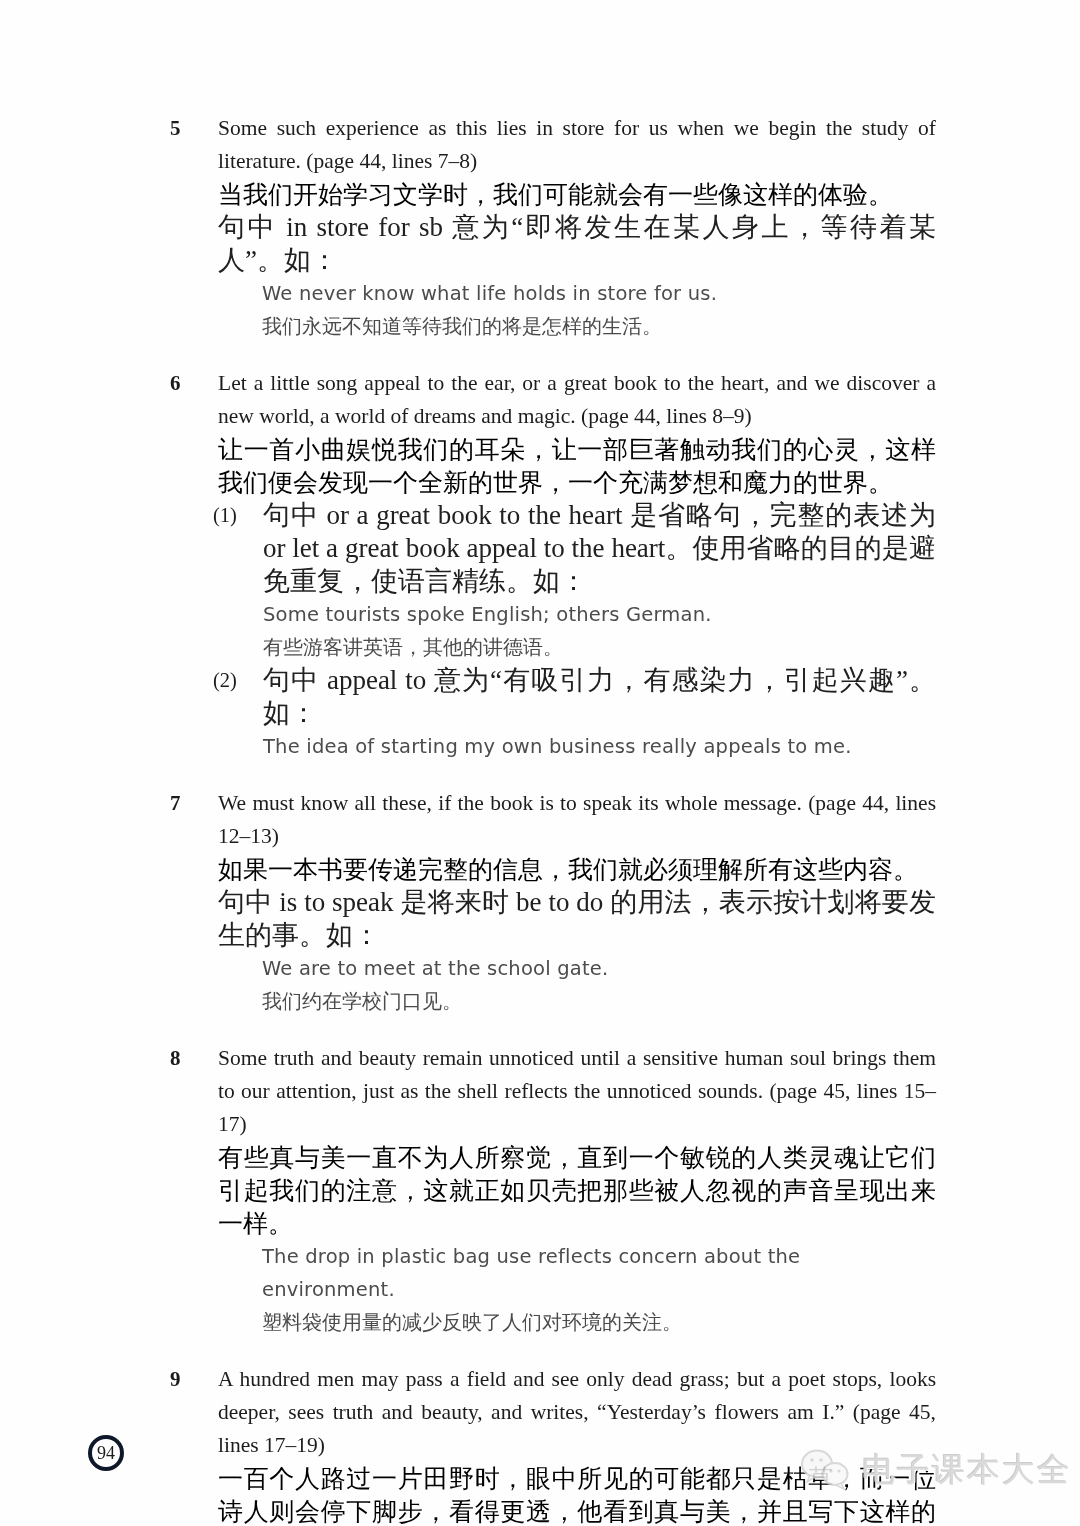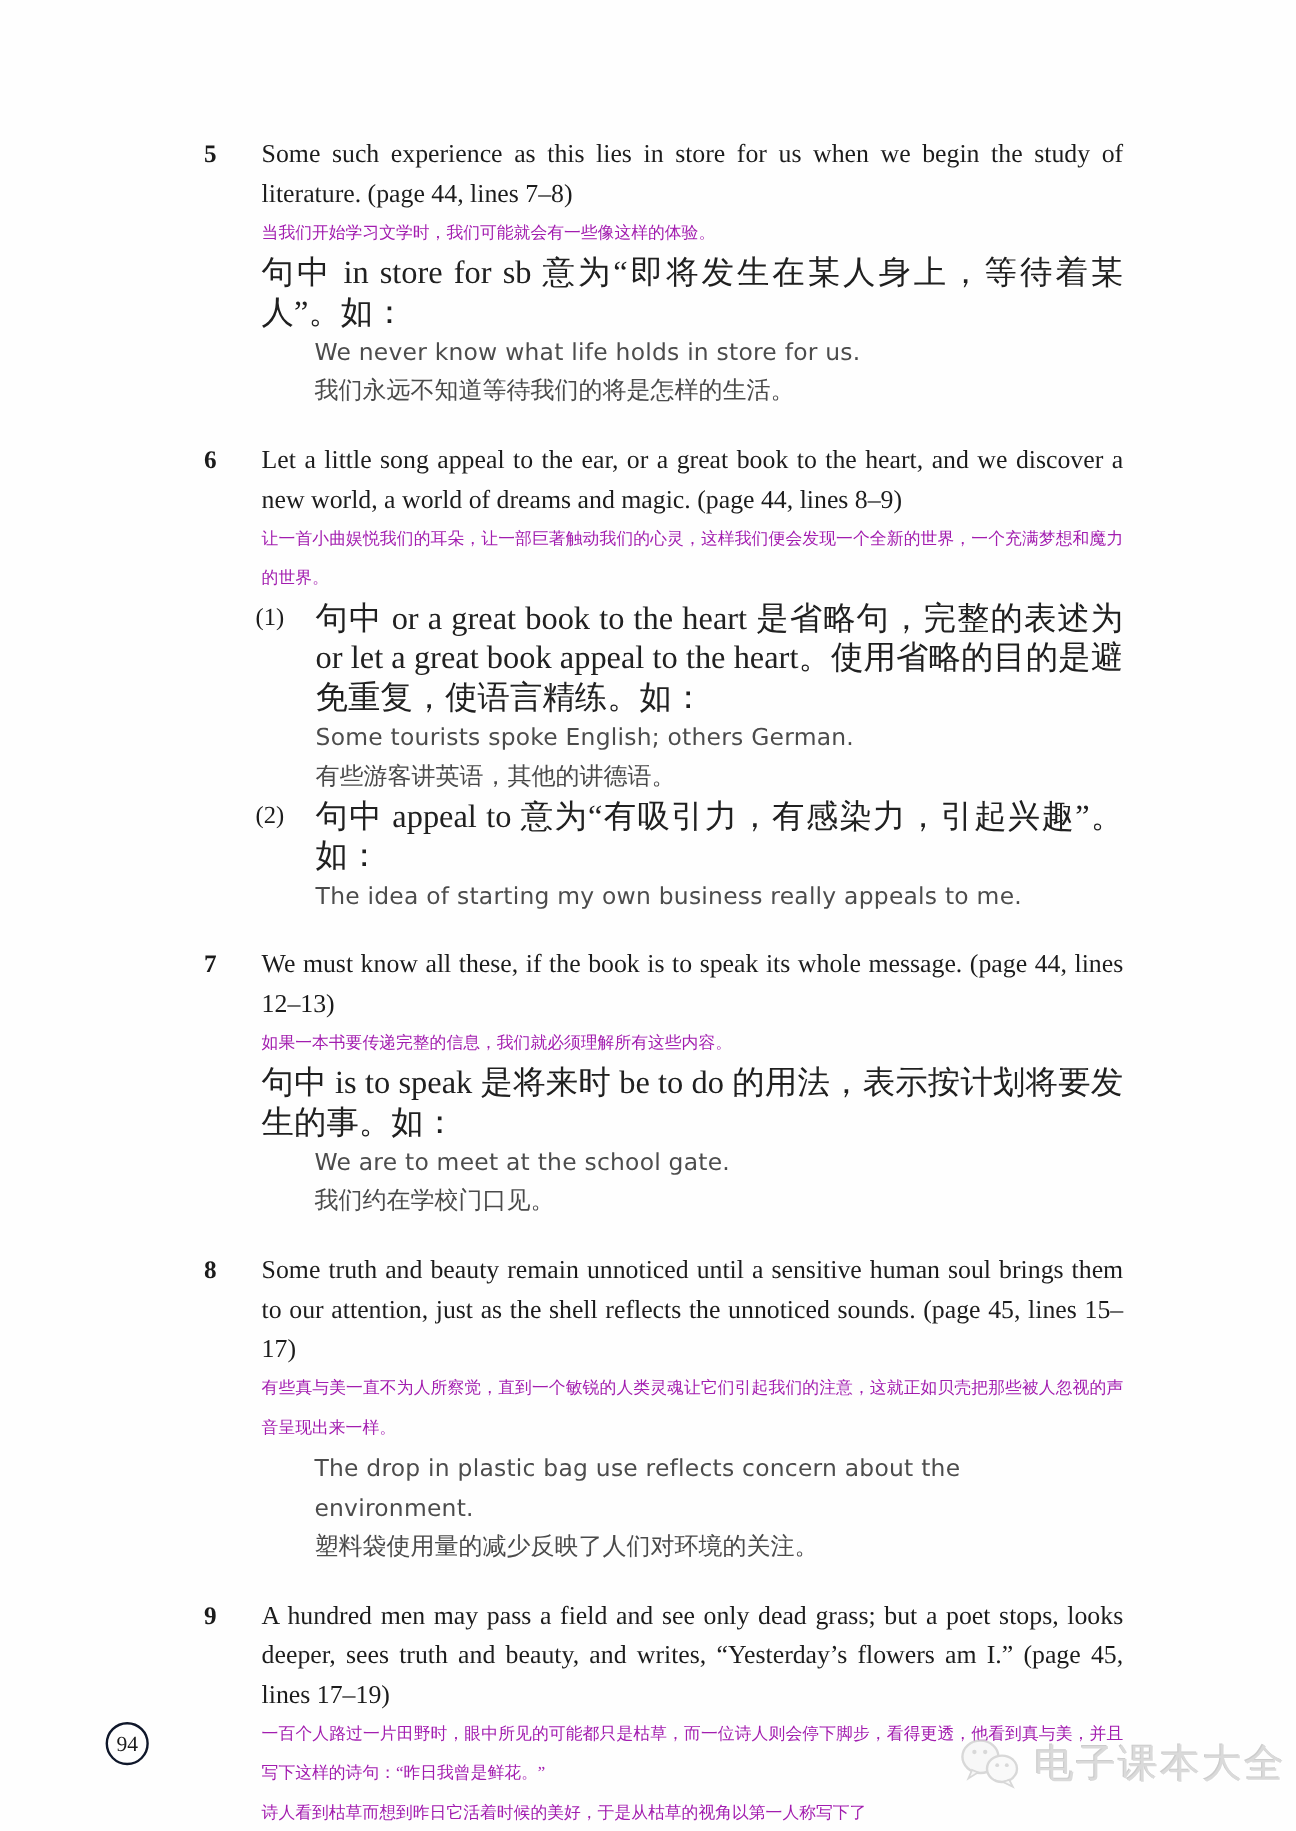--- a/index.html
+++ b/index.html
@@ -28,22 +28,22 @@
   .item-body { flex:1; min-width:0; }
 
   .item-body p { margin:0; }
 
   .en {
     font-size:21.5px; line-height:33px;
     color:#1c1c1c;
     text-align:justify;
   }
   .zh {
-    font-size:14px; line-height:33px;
-    color:#a21caf;
+    font-size:25px; line-height:33px;
+    color:#000000;
     text-align:justify;
   }
   .note {
     font-size:27px; line-height:33px;
     color:#202020;
     text-align:justify;
   }
   .ex-en {
     margin-left:44px !important;
     font-family:"DejaVu Sans","Liberation Sans",sans-serif;
@@ -64,21 +64,21 @@
     font-size:20.5px; line-height:33px;
     color:#1c1c1c;
   }
   .sub-body { flex:1; min-width:0; }
   .sub-body .ex-en, .sub-body .ex-zh { margin-left:0 !important; }
 
   .page-badge {
     position:absolute;
     left:88px; top:1435px;
     width:36px; height:36px;
-    border:2px solid #0f172a;
+    border:4px solid #0f172a;
     border-radius:50%;
     display:flex; align-items:center; justify-content:center;
     font-size:18px; color:#1b1b1b;
     box-sizing:border-box;
   }
 
   .watermark {
     position:absolute;
     right:8px; top:1446px;
     display:flex; align-items:center;

